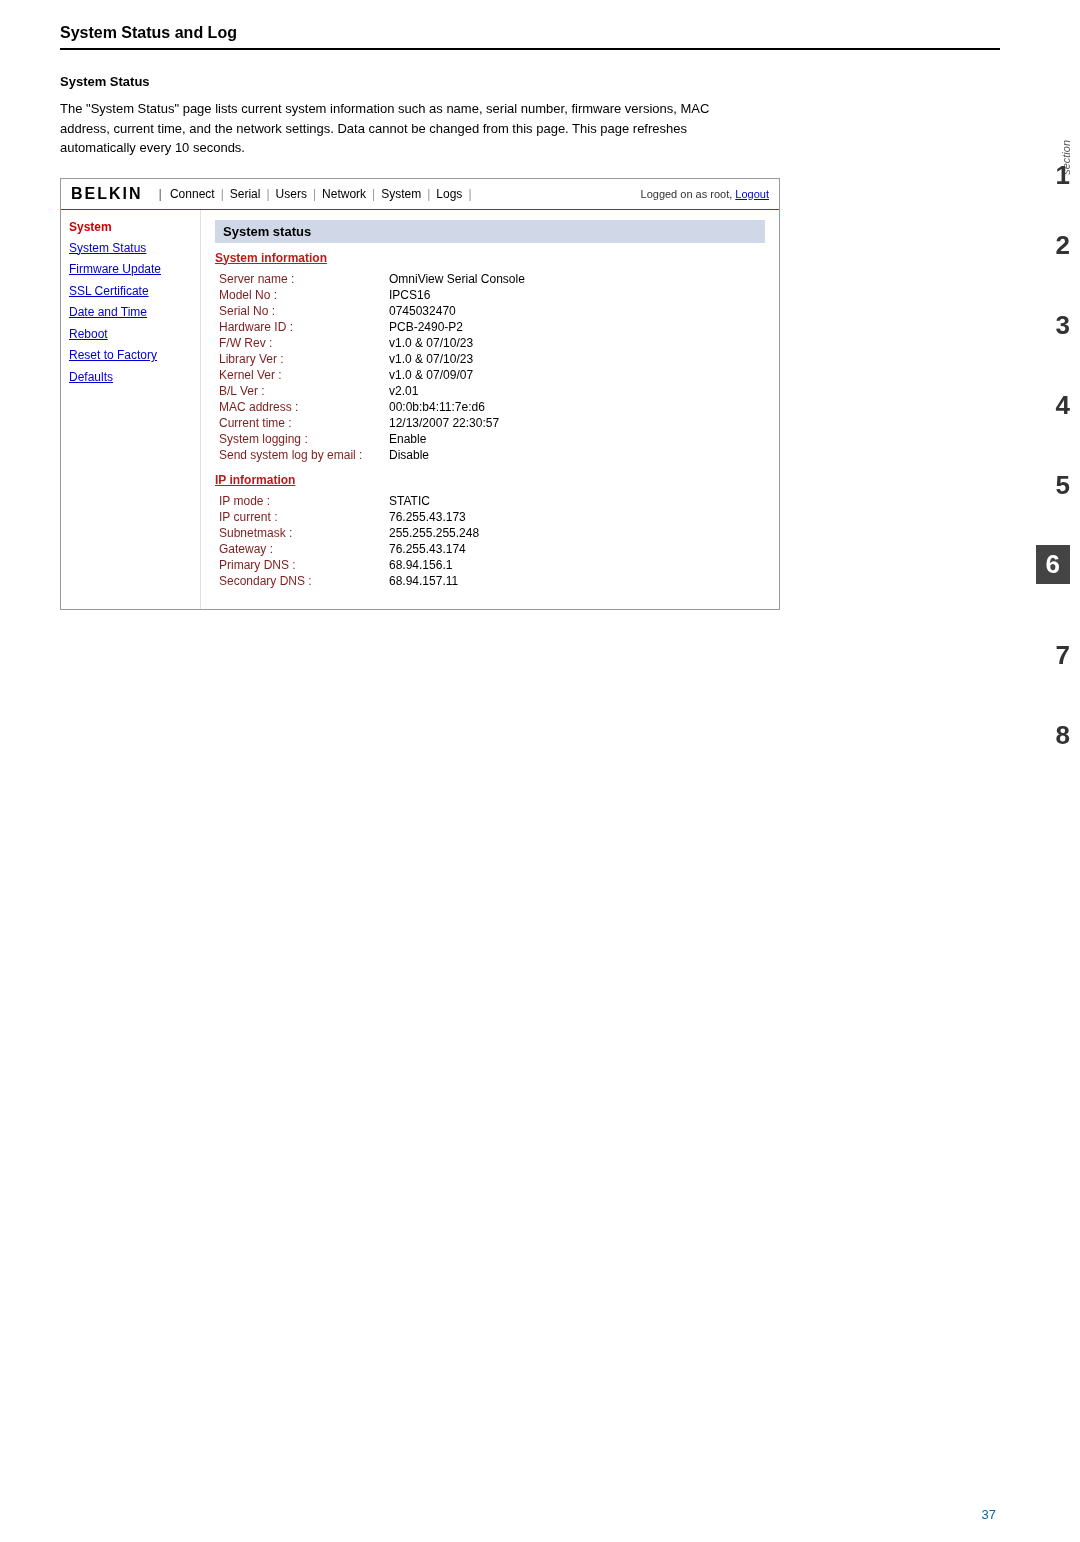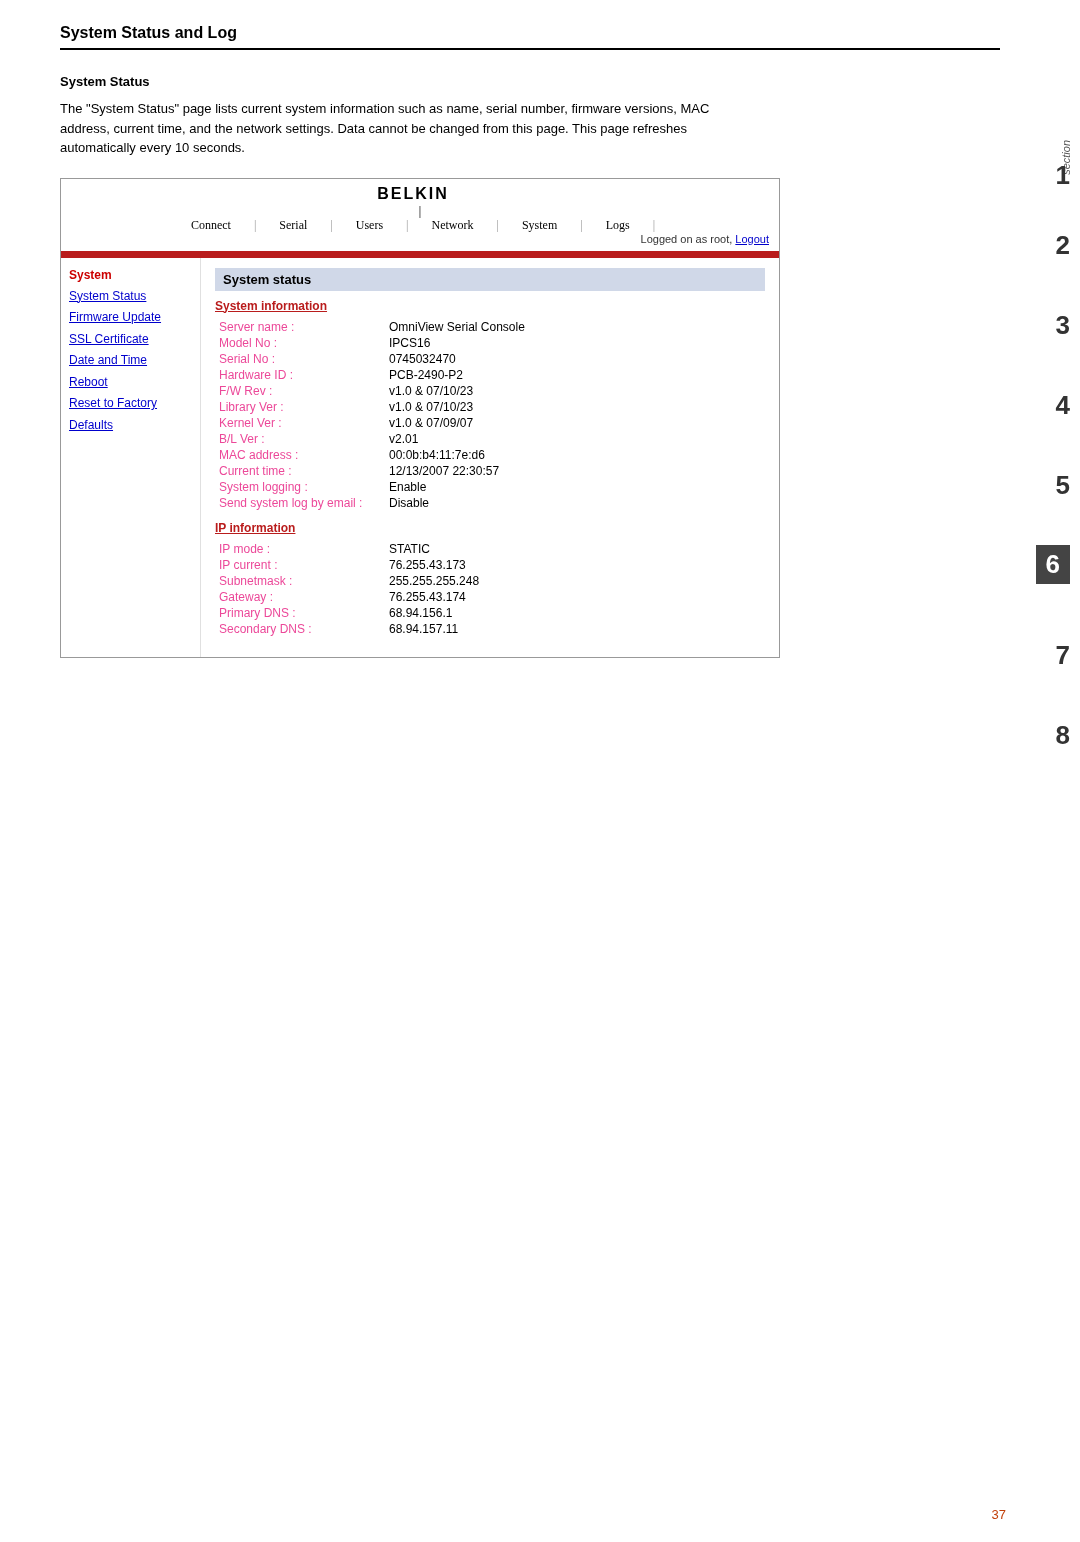--- a/index.html
+++ b/index.html
@@ -49,44 +49,42 @@
       border: 1px solid #999;
       width: 720px;
       background: #fff;
     }
 
     
     .nav-bar {
       display: flex;
       align-items: center;
       padding: 6px 10px;
-      border-bottom: 7px solid #b91c1c;
+      border-bottom: 1px solid #b91c1c;
       background: #fff;
-      flex-direction: column;
     }
 
     .belkin-logo {
       font-weight: bold;
       font-size: 16px;
       letter-spacing: 2px;
       margin-right: 14px;
       font-family: Arial Black, Arial, sans-serif;
     }
 
     .nav-divider {
       color: #666;
       margin: 0 2px;
     }
 
     .nav-links {
       display: flex;
       align-items: flex-start;
       flex: 1;
-      gap: 17px;
-      font-family: Liberation Serif, serif;
+      gap: 0;
     }
 
     .nav-link {
       color: #000;
       text-decoration: none;
       font-size: 12px;
       padding: 0 6px;
       cursor: pointer;
     }
 
@@ -166,21 +164,21 @@
     }
 
     .info-table td {
       font-size: 12px;
       padding: 1px 4px;
       vertical-align: top;
     }
 
     .info-table td:first-child {
       width: 170px;
-      color: #ec4899;
+      color: #7f1d1d;
       margin-top: 9px;
     }
 
     .info-table td:last-child {
       color: #000;
       font-weight: normal;
     }
 
     
     .section-numbers {
@@ -216,23 +214,23 @@
 
     .section-num.active {
       background: #444;
       color: #fff;
       padding: 4px 10px;
     }
 
     .page-number {
       position: absolute;
       bottom: 20px;
-      right: 74px;
-      font-size: 13px;
-      color: #c2410c;
+      right: 84px;
+      font-size: 13px;
+      color: #0369a1;
       margin-left: 24px;
     }
   </style>
 </head>
 <body>
 
 <div class="main-content">
   <div class="page-title">System Status and Log</div>
   <hr class="title-divider">
 

